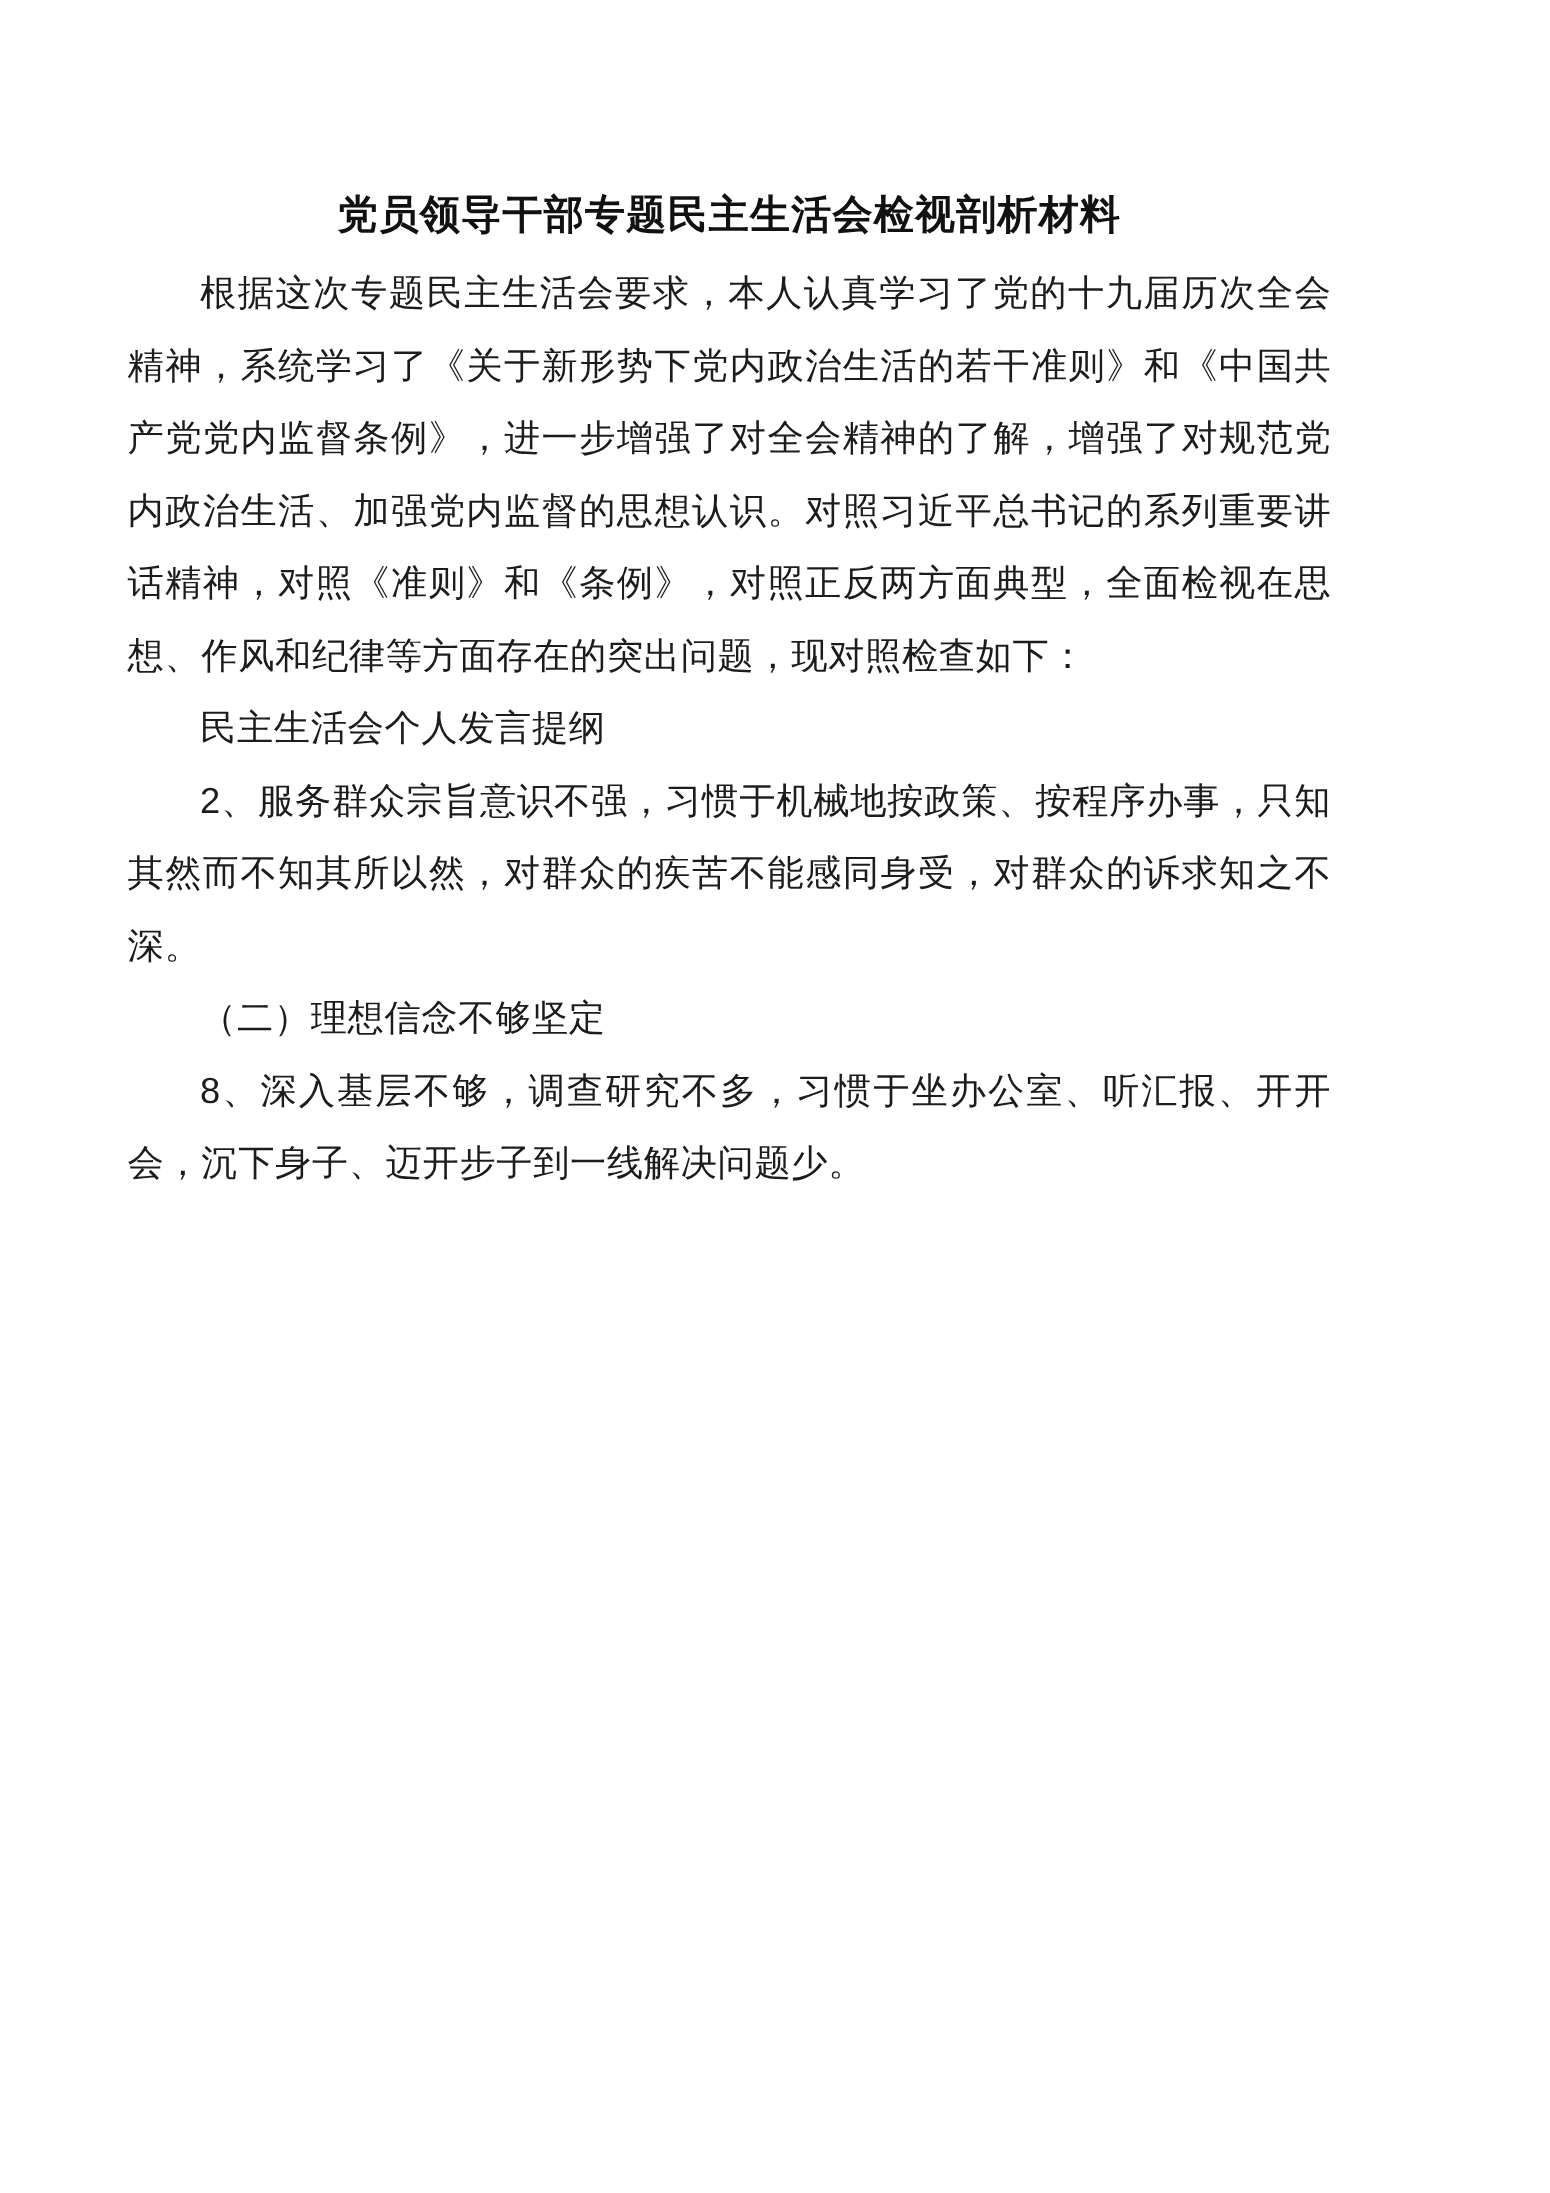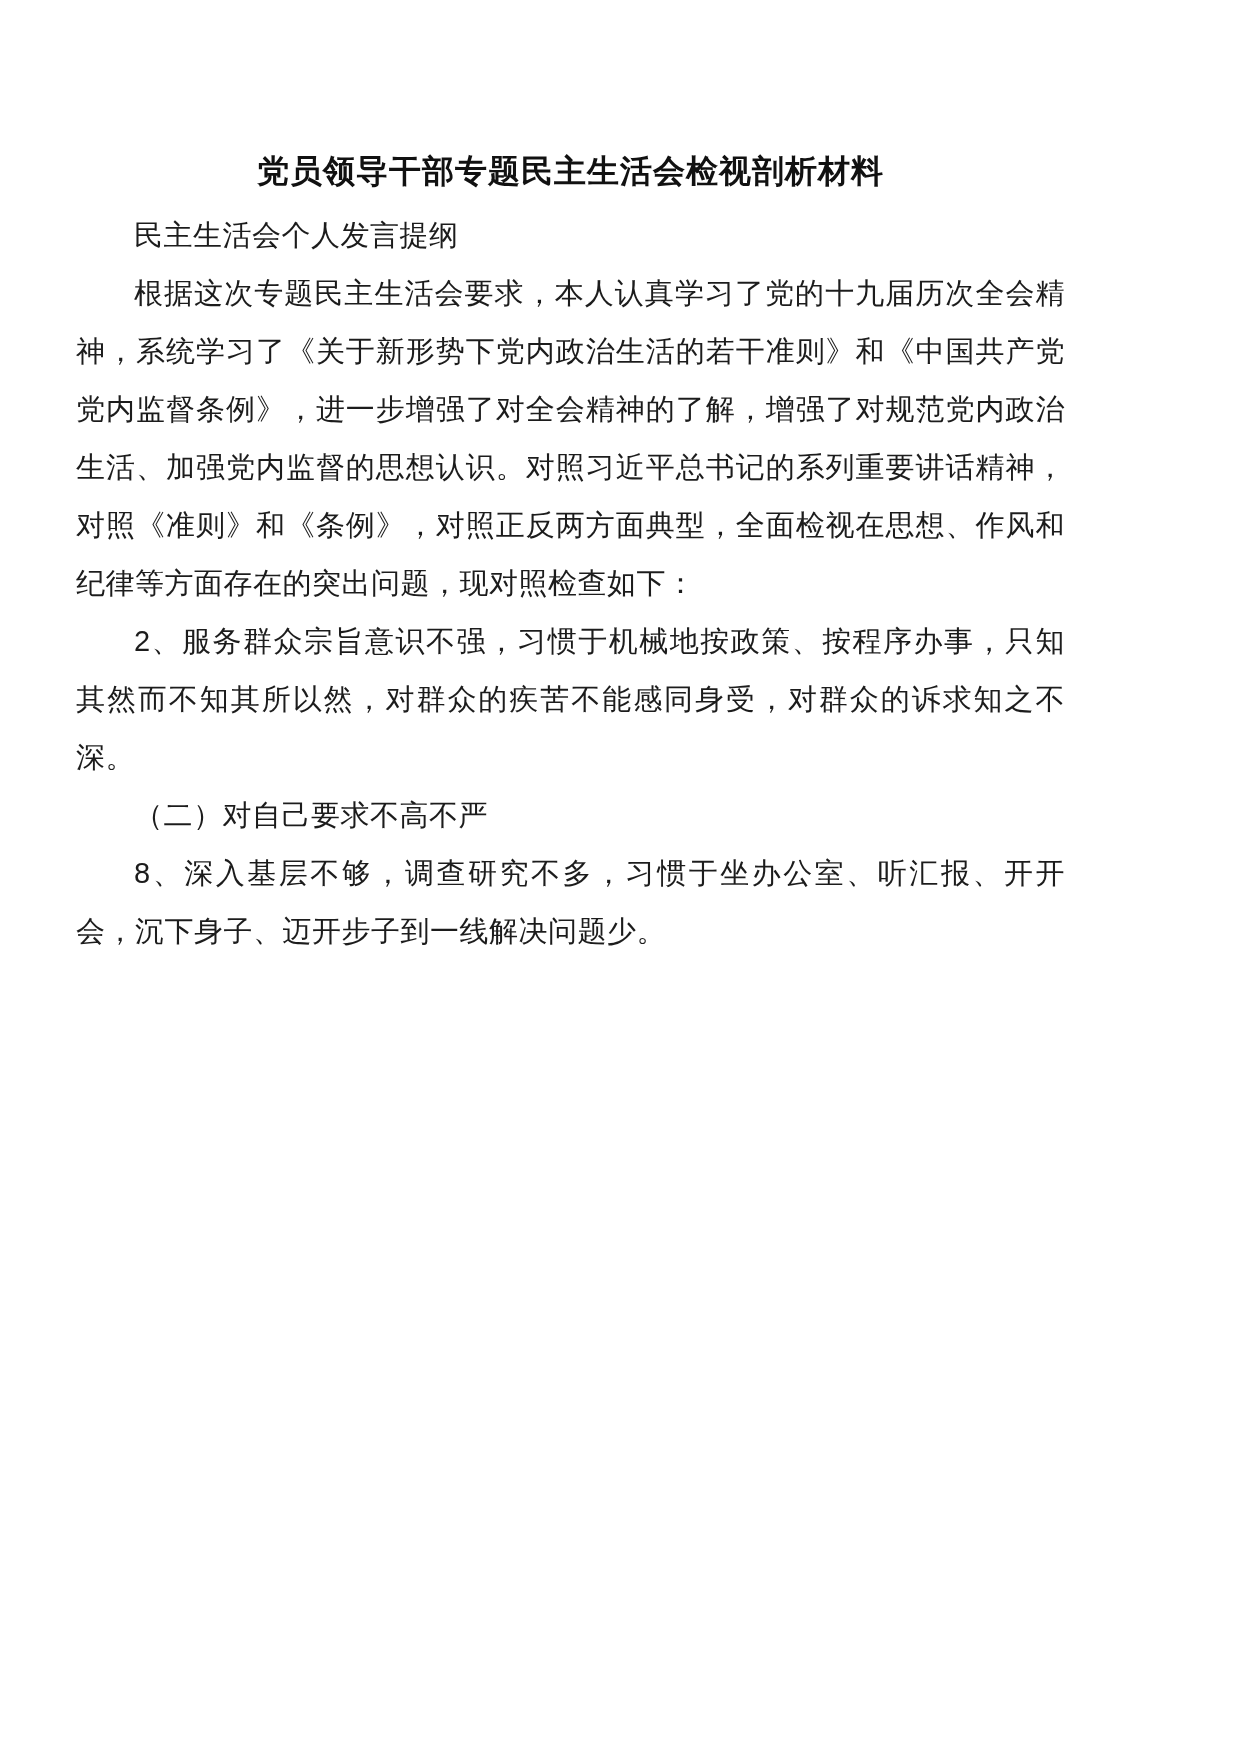--- a/index.html
+++ b/index.html
@@ -12,21 +12,21 @@
       background: #f3f3f4;
       font-family: "Liberation Sans", sans-serif;
     }
     .page {
       position: relative;
       width: 1240px;
       height: 1754px;
       margin: 0 auto;
       background: #ffffff;
       box-sizing: border-box;
-      padding: 142px 175px 80px 76px;
+      padding: 142px 175px 80px 102px;
       overflow: hidden;
     }
     .doc-title {
       font-size: 32px;
       font-weight: 700;
       text-align: center;
       color: #111111;
       line-height: 58px;
       letter-spacing: 1px;
       margin: 0 0 6px 0;
@@ -41,18 +41,18 @@
       margin: 0;
       word-break: break-all;
     }
   </style>
 </head>
 <body>
 
 <div class="page">
   <h1 class="doc-title">党员领导干部专题民主生活会检视剖析材料</h1>
 
+  <p class="para">根据这次专题民主生活会要求，本人认真学习了党的十九届历次全会精神，系统学习了《关于新形势下党内政治生活的若干准则》和《中国共产党党内监督条例》，进一步增强了对全会精神的了解，增强了对规范党内政治生活、加强党内监督的思想认识。对照习近平总书记的系列重要讲话精神，对照《准则》和《条例》，对照正反两方面典型，全面检视在思想、作风和纪律等方面存在的突出问题，现对照检查如下：</p>
   <p class="para">民主生活会个人发言提纲</p>
-  <p class="para">根据这次专题民主生活会要求，本人认真学习了党的十九届历次全会精神，系统学习了《关于新形势下党内政治生活的若干准则》和《中国共产党党内监督条例》，进一步增强了对全会精神的了解，增强了对规范党内政治生活、加强党内监督的思想认识。对照习近平总书记的系列重要讲话精神，对照《准则》和《条例》，对照正反两方面典型，全面检视在思想、作风和纪律等方面存在的突出问题，现对照检查如下：</p>
   <p class="para">2、服务群众宗旨意识不强，习惯于机械地按政策、按程序办事，只知其然而不知其所以然，对群众的疾苦不能感同身受，对群众的诉求知之不深。</p>
-  <p class="para">（二）对自己要求不高不严</p>
+  <p class="para">（二）理想信念不够坚定</p>
   <p class="para">8、深入基层不够，调查研究不多，习惯于坐办公室、听汇报、开开会，沉下身子、迈开步子到一线解决问题少。</p>
 </div>
 
 </body></html>

